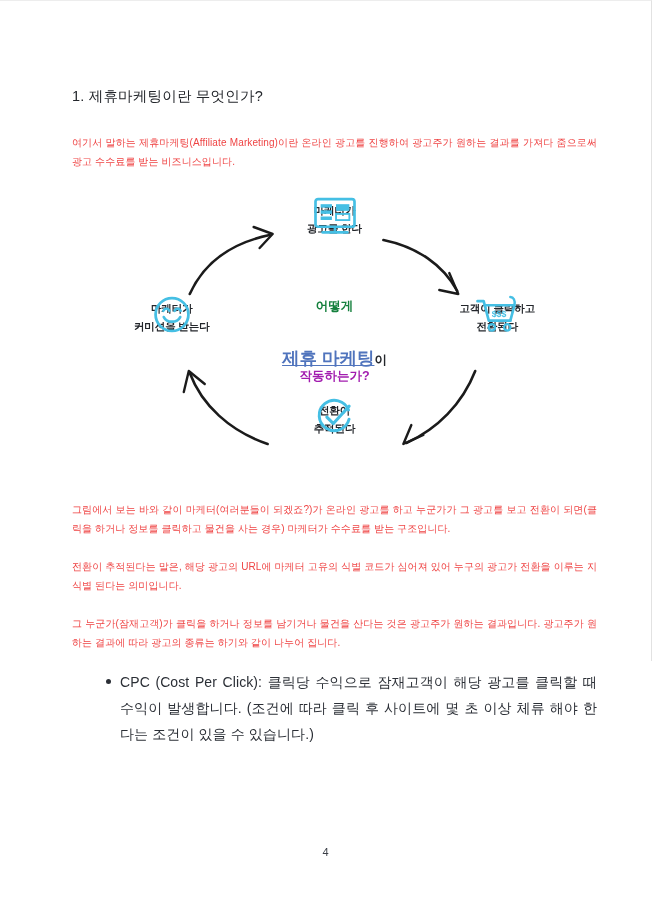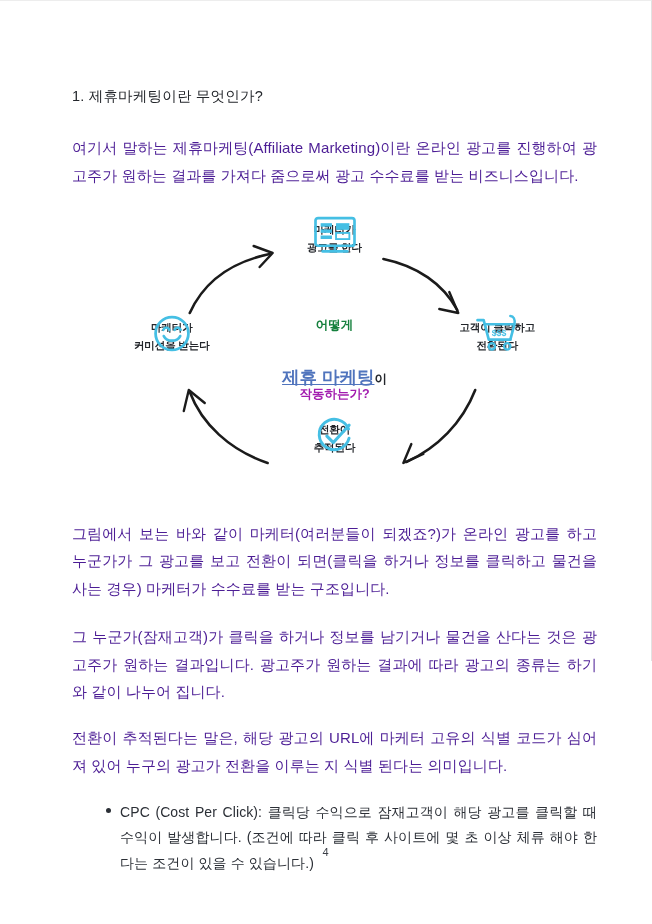--- a/index.html
+++ b/index.html
@@ -37,23 +37,23 @@
   .doc-heading {
     font-size: 14.5px;
     color: #23262b;
     letter-spacing: 0.2px;
     margin: 0 0 28px 0;
     font-weight: 400;
     white-space: nowrap;
   }
 
   .doc-para {
-    font-size: 15px;
+    font-size: 10px;
     line-height: 1.85;
-    color: #4c1d95;
+    color: #ef4444;
     text-align: justify;
     text-justify: inter-word;
     margin: 0 0 20px 0;
     letter-spacing: 0.1px;
   }
 
   .doc-para.tight { margin-bottom: 18px; }
 
   
   .bullet-list {
@@ -259,22 +259,22 @@
             <path d="M11 21.5 C 14 27.5 24 27.5 27 21.5" stroke="#45bfe4" stroke-width="2.6" stroke-linecap="round"></path>
           </svg>
         </span>
         <span class="node-label">마케터가
 커미션을 받는다</span>
       </div>
 
     </div>
 
     <p class="doc-para">그림에서 보는 바와 같이 마케터(여러분들이 되겠죠?)가 온라인 광고를 하고 누군가가 그 광고를 보고 전환이 되면(클릭을 하거나 정보를 클릭하고 물건을 사는 경우) 마케터가 수수료를 받는 구조입니다.</p>
+    <p class="doc-para">전환이 추적된다는 말은, 해당 광고의 URL에 마케터 고유의 식별 코드가 심어져 있어 누구의 광고가 전환을 이루는 지 식별 된다는 의미입니다.</p>
     <p class="doc-para tight">그 누군가(잠재고객)가 클릭을 하거나 정보를 남기거나 물건을 산다는 것은 광고주가 원하는 결과입니다. 광고주가 원하는 결과에 따라 광고의 종류는 하기와 같이 나누어 집니다.</p>
-    <p class="doc-para">전환이 추적된다는 말은, 해당 광고의 URL에 마케터 고유의 식별 코드가 심어져 있어 누구의 광고가 전환을 이루는 지 식별 된다는 의미입니다.</p>
 
     <ul class="bullet-list">
       <li class="bullet-item">
         <span class="bullet-dot"></span>
         <span>CPC (Cost Per Click): 클릭당 수익으로 잠재고객이 해당 광고를 클릭할 때 수익이 발생합니다. (조건에 따라 클릭 후 사이트에 몇 초 이상 체류 해야 한다는 조건이 있을 수 있습니다.)</span>
       </li>
     </ul>
 
   </div>
 

